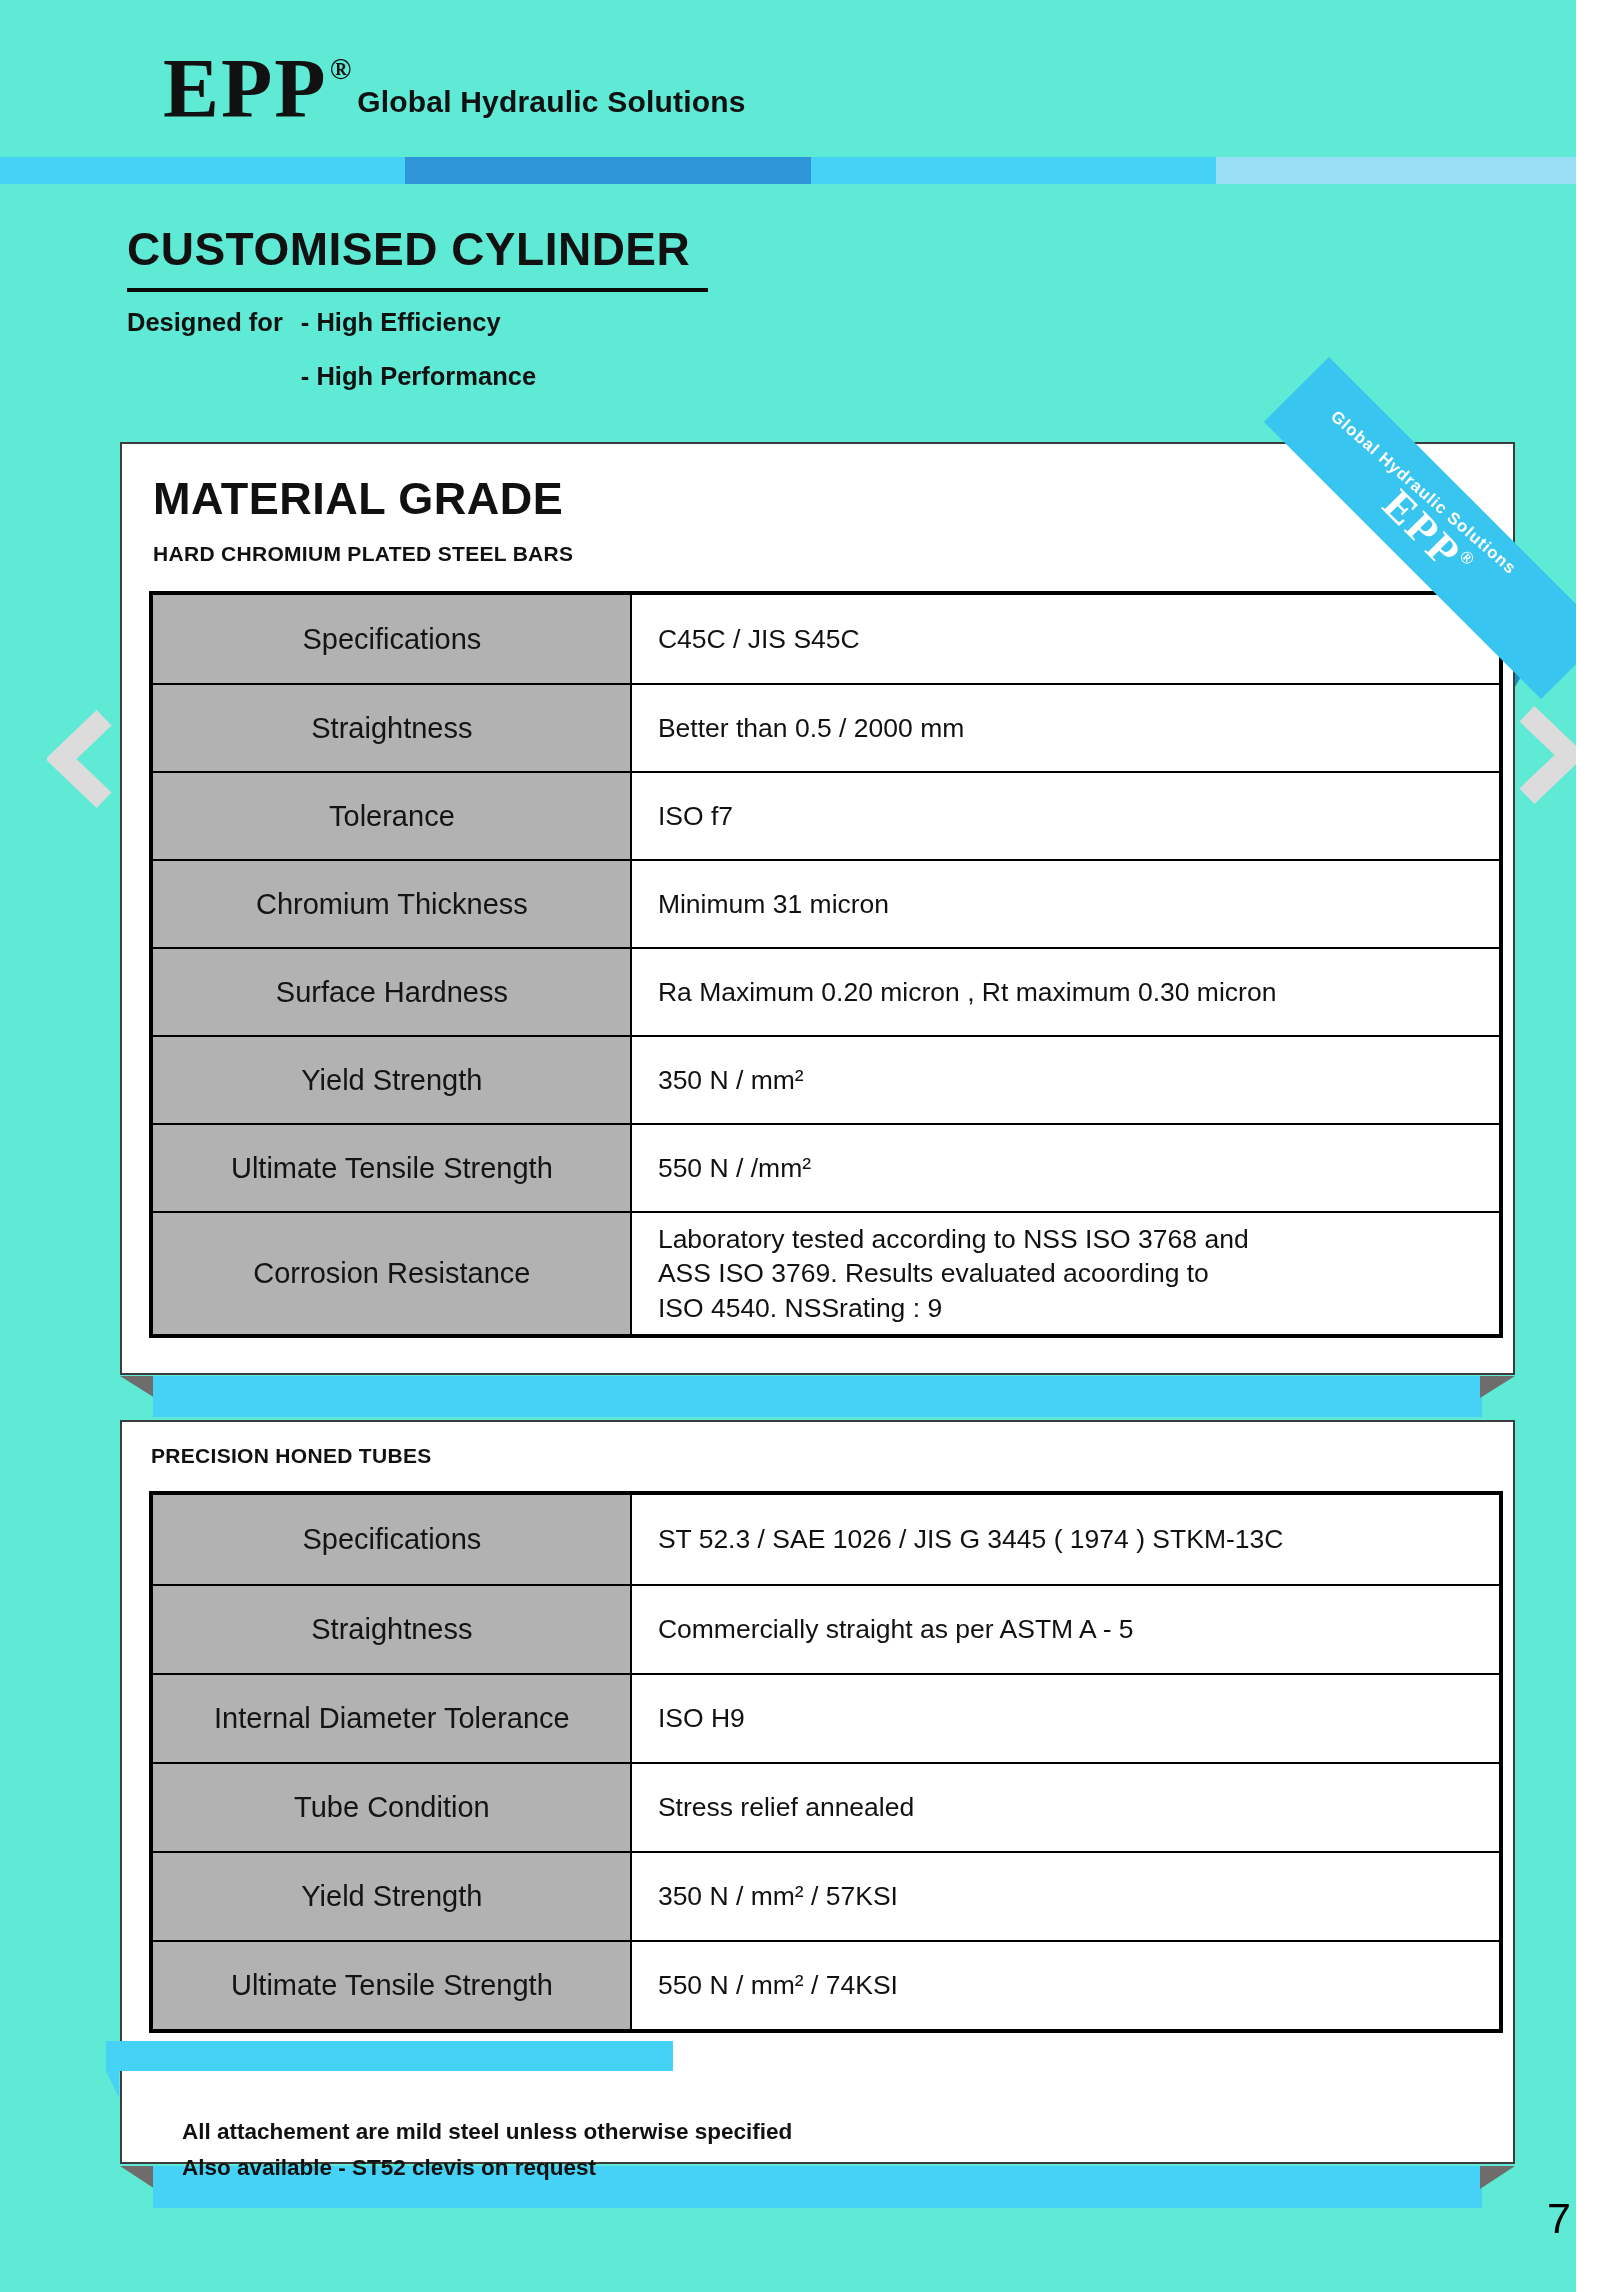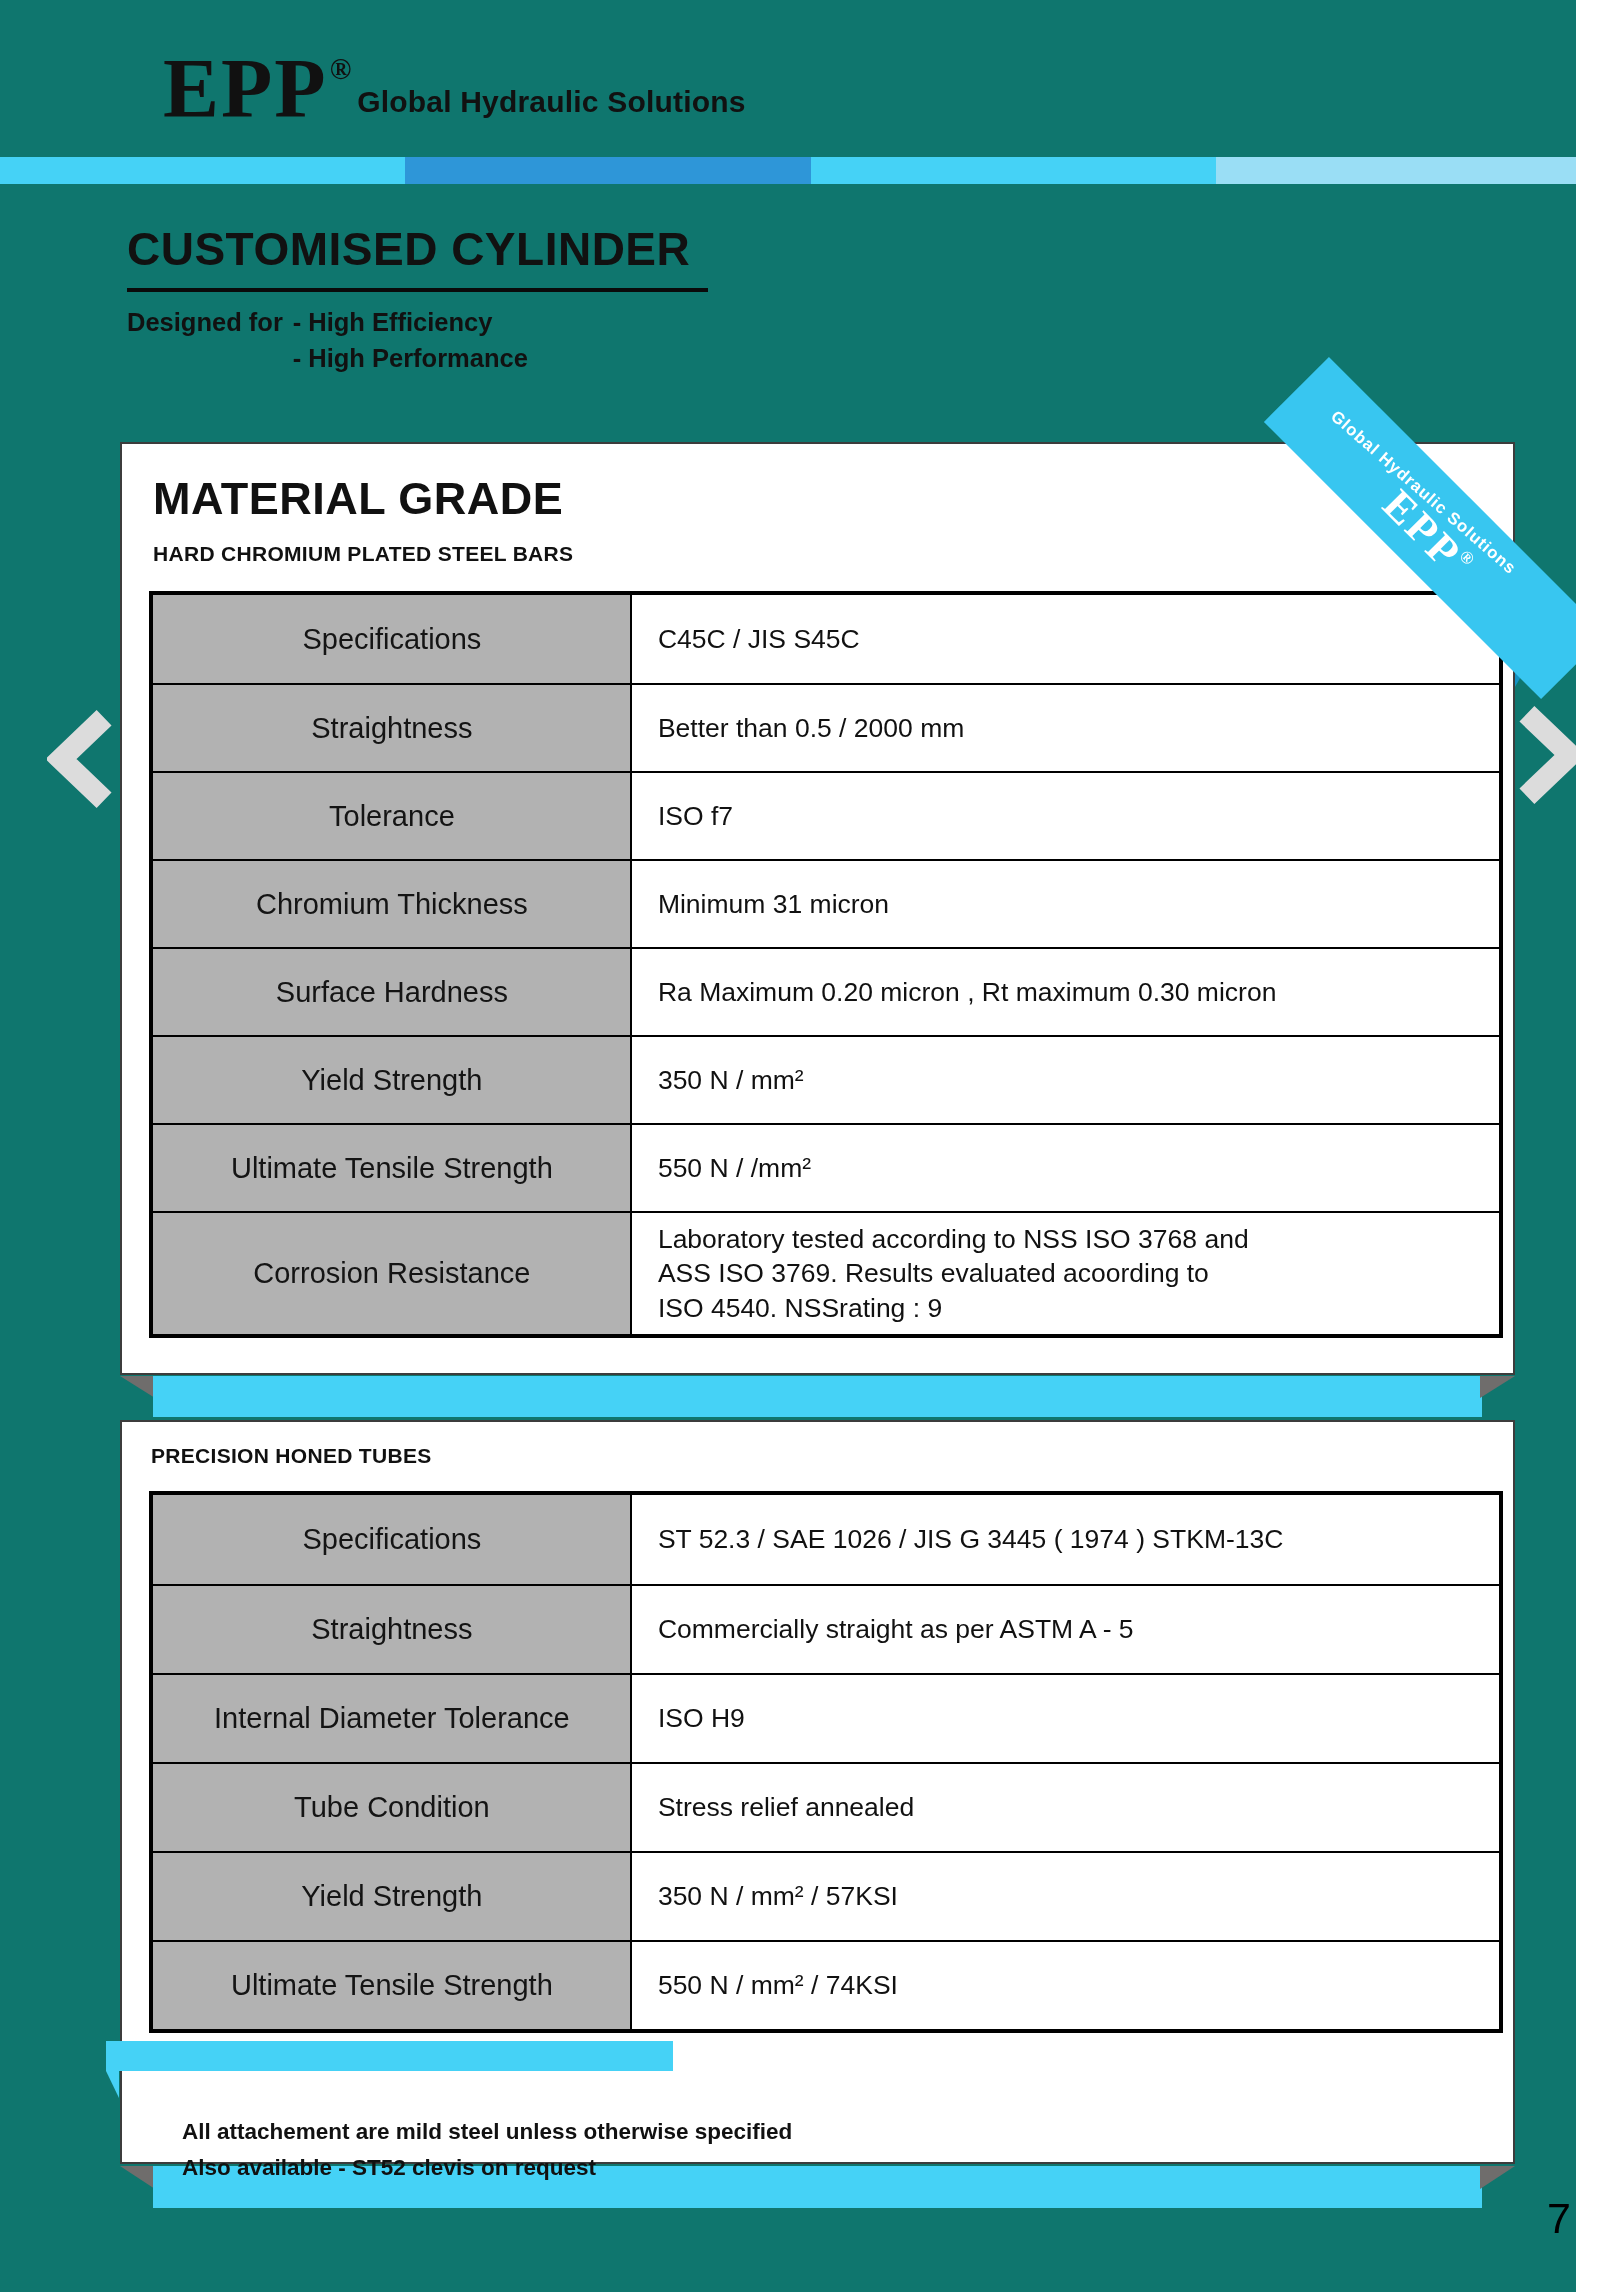--- a/index.html
+++ b/index.html
@@ -9,21 +9,21 @@
     --ribbon-cyan:#38c6f0;
     --fold-blue:#1493c4;
     --cell-gray:#b2b2b2;
     --fold-gray:#6f6d6c;
     --chevron-gray:#dcdcdc;
     --ink:#111111;
   }
   *{margin:0;padding:0;box-sizing:border-box;}
   html,body{background:#ffffff;}
   .page{
-    position:relative;width:1576px;height:2293px;background:#0f766e;
+    position:relative;width:1576px;height:2293px;background:#5eead4;
     font-family:"Liberation Sans", sans-serif;color:var(--ink);overflow:hidden;
   }
 
   
   .logo{position:absolute;left:163px;top:49px;display:flex;align-items:flex-end;}
   .logo .brand{font-family:"Liberation Serif", serif;font-weight:700;font-size:84px;line-height:0.95;letter-spacing:2px;}
   .logo .reg{font-family:"Liberation Serif", serif;font-weight:700;font-size:29px;vertical-align:top;position:relative;top:-43px;left:2px;}
   .logo .tagline{font-size:30px;font-weight:700;margin-left:7.8px;padding-bottom:9.8px;letter-spacing:0.2px;}
 
   .color-bar{position:absolute;left:0;top:157px;width:1621px;height:26.5px;display:flex;}
@@ -33,21 +33,21 @@
   .seg3{width:25%;background:var(--cyan);}
   .seg4{width:25%;background:var(--light-cyan);}
 
   
   .title-block{position:absolute;left:127px;top:222px;}
   .title-block h1{
     display:inline-block;font-size:46px;font-weight:700;letter-spacing:0.5px;
     border-bottom:4.9px solid #0a0a0a;padding:0 17.6px 11.8px 0;
   }
   .designed{margin-top:13.7px;display:grid;grid-template-columns:auto 1fr;column-gap:9.8px;
-    font-size:25.5px;font-weight:700;line-height:1.4;}
+    font-size:25.5px;font-weight:700;line-height:1.4;gap:18px;}
   .designed .dlabel{grid-column:1;grid-row:1;}
   .designed .feat1{grid-column:2;grid-row:1;}
   .designed .feat2{grid-column:2;grid-row:2;}
 
   
   .chevron{position:absolute;cursor:pointer;}
   .chevron svg{display:block;}
   .chevron-left{left:47px;top:708px;}
   .chevron-right{left:1513px;top:704px;}
 

